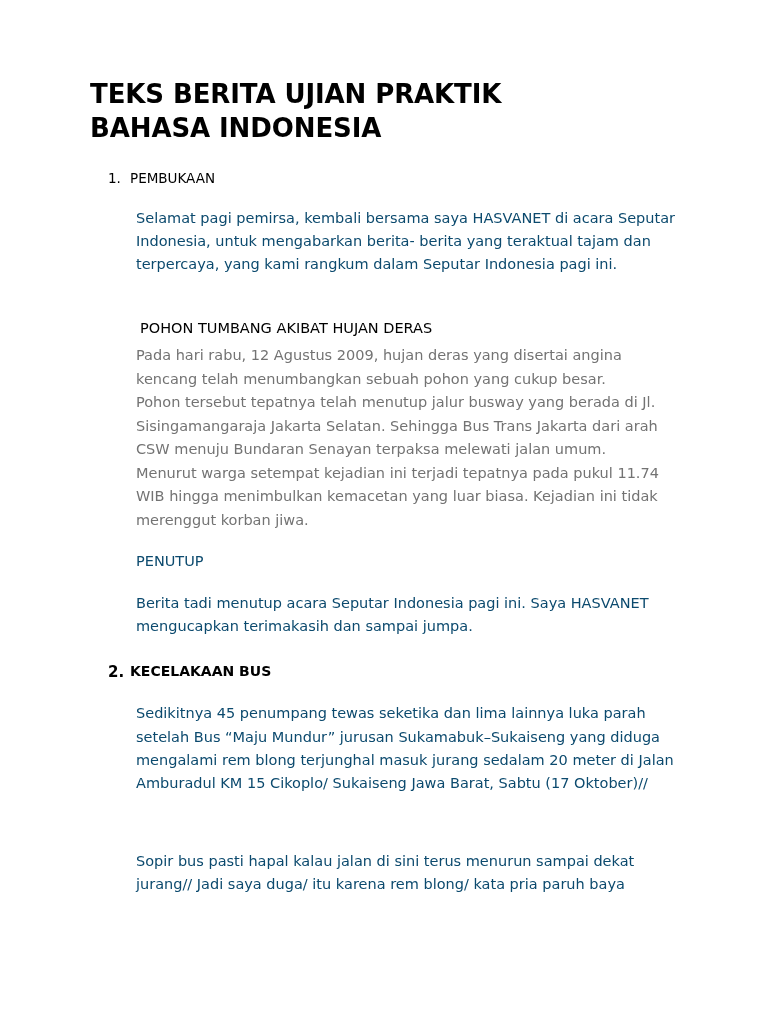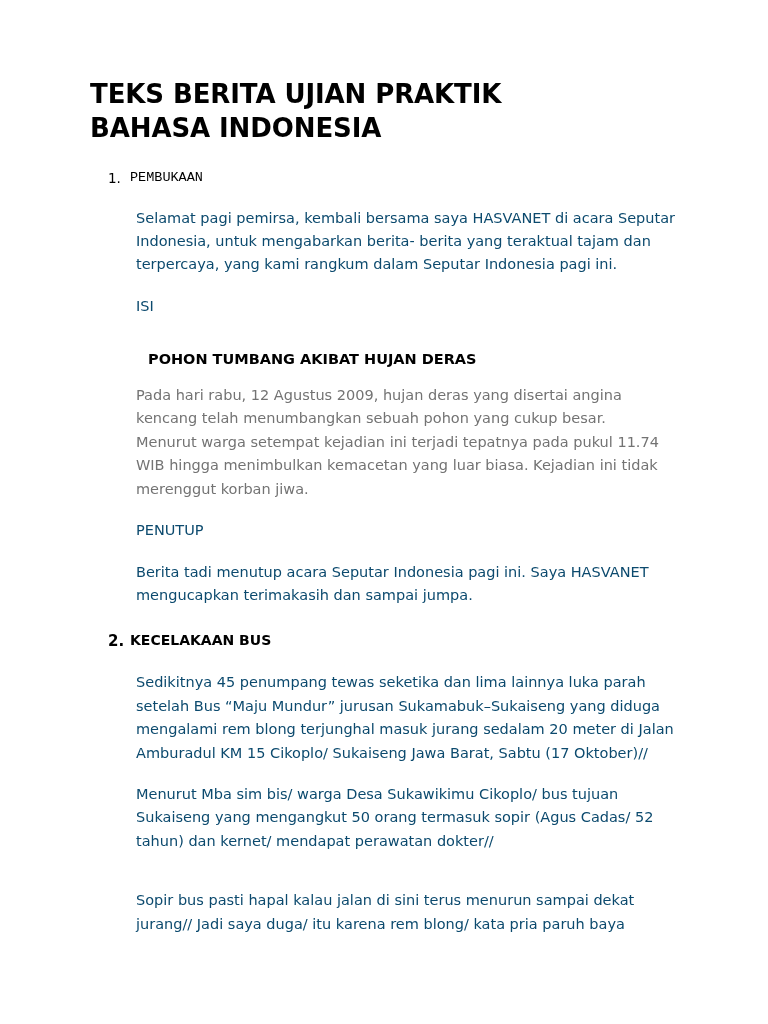--- a/index.html
+++ b/index.html
@@ -46,21 +46,20 @@
     font-weight: bold;
     font-size: 15px;
   }
   .item-body {
     flex: 1;
   }
   .lbl-plain {
     font-size: 13.5px;
     line-height: 1.55;
     margin: 0;
-    font-family: Liberation Mono, monospace;
   }
   .lbl-bold {
     font-size: 14px;
     font-weight: bold;
     line-height: 1.5;
     margin: 0;
   }
   .body-block {
     margin: 0 0 0 46px;
   }
@@ -71,23 +70,23 @@
     color: #0c4a6e;
   }
   p.para-tight {
     font-size: 14.5px;
     line-height: 1.62;
     margin: 0;
     color: #737373;
   }
   .sub-head {
     font-size: 14.5px;
-    font-weight: bold;
+    font-weight: normal;
     line-height: 1.62;
-    margin: 12px;
+    margin: 4px;
     color: #000;
   }
   .sp-18 { height: 18px; }
   .sp-22 { height: 22px; }
 </style>
 </head>
 <body>
 
 <div class="page">
 
@@ -100,27 +99,27 @@
     </div>
   </div>
 
   <div class="sp-18"></div>
 
   <div class="body-block">
     <p class="para">Selamat pagi pemirsa, kembali bersama saya HASVANET di acara Seputar Indonesia, untuk mengabarkan berita- berita yang teraktual tajam dan terpercaya, yang kami rangkum dalam Seputar Indonesia pagi ini.</p>
 
     <div class="sp-18"></div>
 
-    <p class="para">ISI</p>
 
     <div class="sp-18"></div>
 
     <p class="sub-head">POHON TUMBANG AKIBAT HUJAN DERAS</p>
 
     <p class="para-tight">Pada hari rabu, 12 Agustus 2009, hujan deras yang disertai angina kencang telah menumbangkan sebuah pohon yang cukup besar.</p>
+    <p class="para-tight">Pohon tersebut tepatnya telah menutup jalur busway yang berada di Jl. Sisingamangaraja Jakarta Selatan. Sehingga Bus Trans Jakarta dari arah CSW menuju Bundaran Senayan terpaksa melewati jalan umum.</p>
     <p class="para-tight">Menurut warga setempat kejadian ini terjadi tepatnya pada pukul 11.74 WIB hingga menimbulkan kemacetan yang luar biasa. Kejadian ini tidak merenggut korban jiwa.</p>
 
     <div class="sp-18"></div>
 
     <p class="para">PENUTUP</p>
 
     <div class="sp-18"></div>
 
     <p class="para">Berita tadi menutup acara Seputar Indonesia pagi ini. Saya HASVANET mengucapkan terimakasih dan sampai jumpa.</p>
   </div>
@@ -132,19 +131,18 @@
     <div class="item-body">
       <p class="lbl-bold">KECELAKAAN BUS</p>
     </div>
   </div>
 
   <div class="sp-18"></div>
 
   <div class="body-block">
     <p class="para">Sedikitnya 45 penumpang tewas seketika dan lima lainnya luka parah setelah Bus “Maju Mundur” jurusan Sukamabuk–Sukaiseng yang diduga mengalami rem blong terjunghal masuk jurang sedalam 20 meter di Jalan Amburadul KM 15 Cikoplo/ Sukaiseng Jawa Barat, Sabtu (17 Oktober)//</p>
     <div class="sp-18"></div>
-    <p class="para">Menurut Mba sim bis/ warga Desa Sukawikimu Cikoplo/ bus tujuan Sukaiseng yang mengangkut 50 orang termasuk sopir (Agus Cadas/ 52 tahun) dan kernet/ mendapat perawatan dokter//</p>
     <div class="sp-18"></div>
     <div class="sp-18"></div>
     <p class="para">Sopir bus pasti hapal kalau jalan di sini terus menurun sampai dekat jurang// Jadi saya duga/ itu karena rem blong/ kata pria paruh baya</p>
   </div>
 
 </div>
 
 </body></html>

